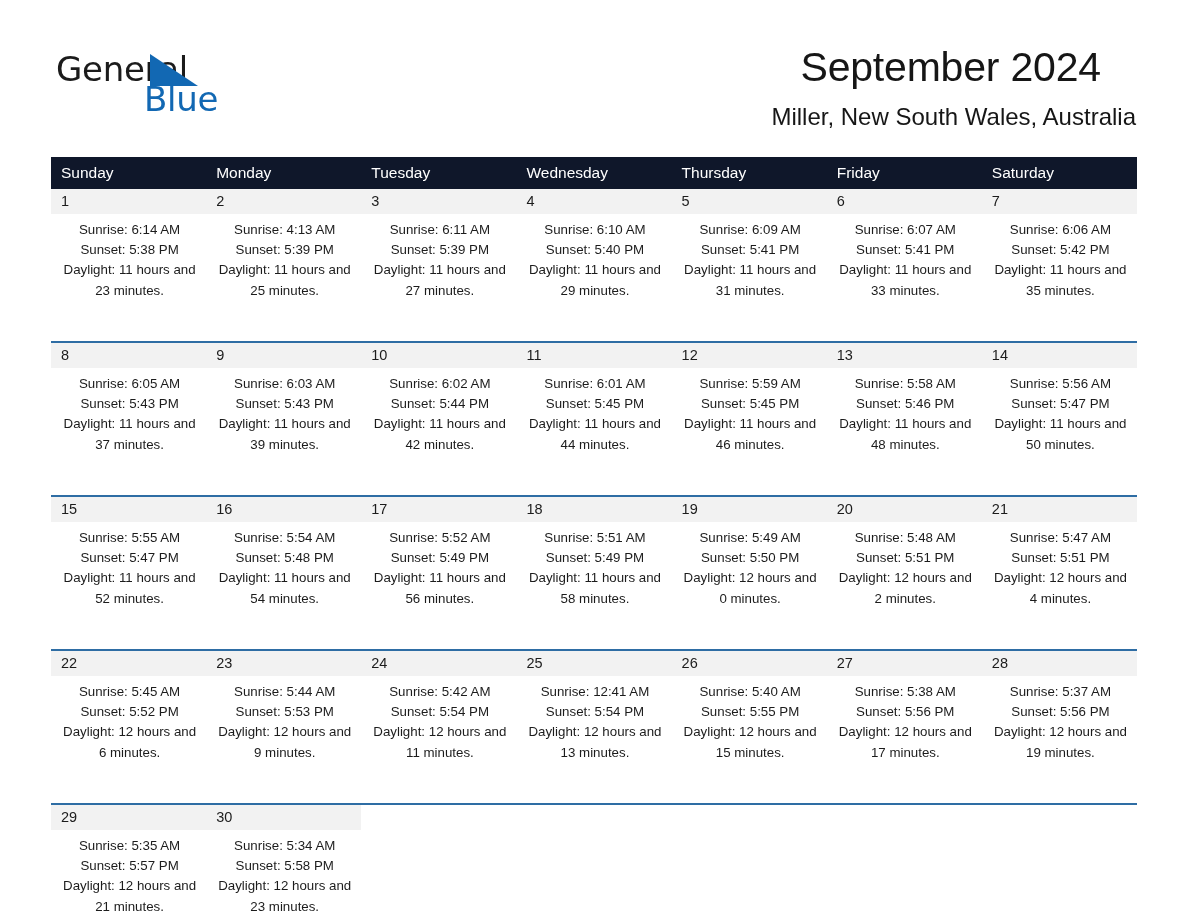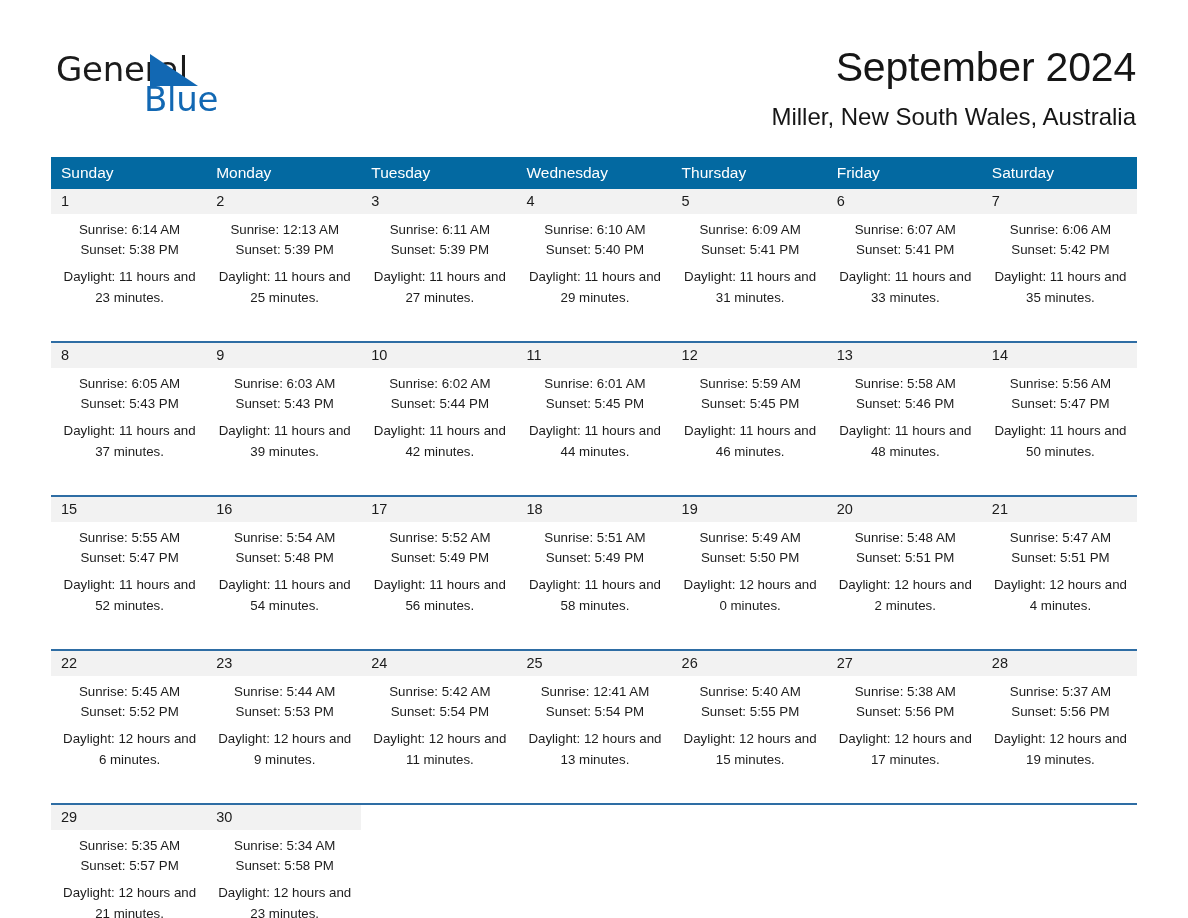--- a/index.html
+++ b/index.html
@@ -65,21 +65,21 @@
     left: 94px;
     top: 2px;
     width: 48px;
     height: 32px;
   }
 
   .title-block {
     position: absolute;
     right: 52px;
     top: 44px;
-    text-align: right;
+    text-align: center;
   }
   .month-title {
     font-size: 41px;
     color: #161616;
     font-weight: 400;
     line-height: 1.15;
     letter-spacing: -0.2px;
     white-space: nowrap;
   }
   .location-title {
@@ -97,21 +97,21 @@
     position: absolute;
     left: 51px;
     top: 157px;
     width: 1086px;
     border-collapse: collapse;
     table-layout: fixed;
   }
   .calendar col { width: 155.15px; }
 
   .calendar thead th {
-    background: #0369a1;
+    background: #0f172a;
     color: #ffffff;
     font-size: 15.5px;
     font-weight: 400;
     text-align: left;
     padding: 7px 0 8px 10px;
     line-height: 1.1;
     border: 0;
   }
 
   .calendar tbody td {
@@ -141,21 +141,21 @@
   }
 
   .dayinfo {
     padding: 6px 8px 0 10px;
     font-size: 13.3px;
     line-height: 20.2px;
     color: #1c1c1c;
     text-align: center;
   }
   .dayinfo div { white-space: nowrap; }
-  .dayinfo .daylight-wrap { white-space: normal; margin-top: 7px; }
+  .dayinfo .daylight-wrap { white-space: normal; }
   tr.week.first td .daycell::before { display: none; }
 
   tr.sep td {
     height: 20px;
     padding: 0;
     background: #ffffff;
   }
   tr.sep td .rule {
     height: 2px;
     background: #2e6da4;
@@ -218,21 +218,21 @@
                 <div>Sunrise: 6:14 AM</div>
                 <div>Sunset: 5:38 PM</div>
                 <div class="daylight-wrap">Daylight: 11 hours and 23 minutes.</div>
               </div>
             </div>
           </td>
         <td>
             <div class="daycell">
               <div class="daynum-band"><span class="daynum">2</span></div>
               <div class="dayinfo">
-                <div>Sunrise: 12:13 AM</div>
+                <div>Sunrise: 4:13 AM</div>
                 <div>Sunset: 5:39 PM</div>
                 <div class="daylight-wrap">Daylight: 11 hours and 25 minutes.</div>
               </div>
             </div>
           </td>
         <td>
             <div class="daycell">
               <div class="daynum-band"><span class="daynum">3</span></div>
               <div class="dayinfo">
                 <div>Sunrise: 6:11 AM</div>

